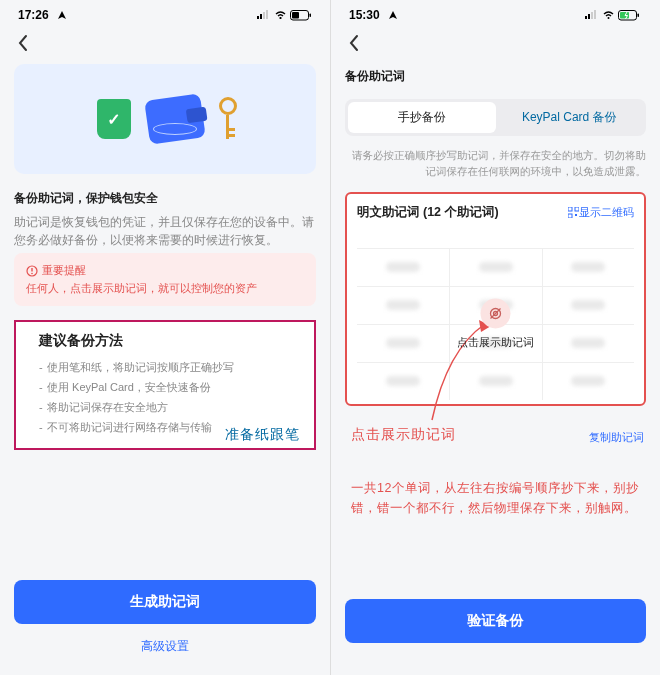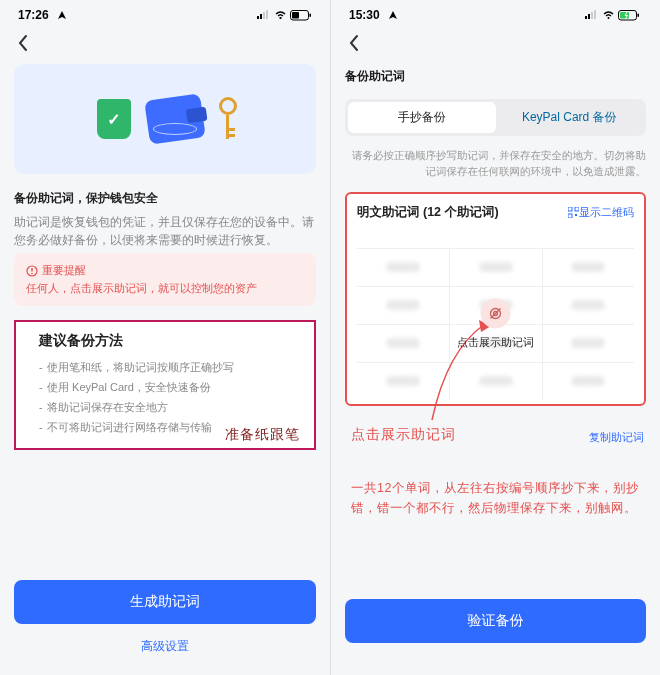--- a/index.html
+++ b/index.html
@@ -25,23 +25,23 @@
     .ring { position: absolute; bottom: 6px; width: 44px; height: 12px; border: 1.5px solid #bcd0ff; border-radius: 50%; left: 50%; transform: translateX(-50%); }
     h2.title { font-size: 12px; font-weight: 600; color: #222; margin-bottom: 6px; }
     .subtitle { font-size: 12px; color: #888; line-height: 1.5; margin-bottom: 4px; }
     .alert { background: #fdecec; border-radius: 8px; padding: 10px 12px; margin-bottom: 14px; }
     .alert-title { font-size: 11px; color: #e4514f; display: flex; align-items: center; gap: 4px; margin-bottom: 3px; }
     .alert-text { font-size: 11px; color: #e4514f; line-height: 1.4; }
     .methods { border: 2px solid #be185d; border-radius: 0; padding: 10px 23px; background: #fff; }
     .methods h3 { font-size: 14px; font-weight: 600; color: #222; margin-bottom: 8px; }
     .methods li { font-size: 11px; color: #888; list-style: none; line-height: 1.8; position: relative; padding-left: 8px; }
     .methods li::before { content: "-"; position: absolute; left: 0; }
-    .annotation-left { color: #7f1d1d; font-size: 14px; position: absolute; right: 30px; top: 426px; letter-spacing: 1px; }
+    .annotation-left { color: #0369a1; font-size: 14px; position: absolute; right: 30px; top: 426px; letter-spacing: 1px; }
     .bottom-actions { position: absolute; bottom: 20px; left: 14px; right: 14px; text-align: center; }
-    .primary-btn { background: #2f6bff; color: #fff; border: none; border-radius: 8px; width: 100%; padding: 13px; font-size: 14px; font-weight: 400; margin-bottom: 12px; }
+    .primary-btn { background: #2f6bff; color: #fff; border: none; border-radius: 8px; width: 100%; padding: 13px; font-size: 14px; font-weight: 700; margin-bottom: 12px; }
     .link-btn { color: #2f6bff; font-size: 12px; background: none; border: none; }
     
     .page-title { font-size: 12px; font-weight: 700; color: #1a1a1a; margin: 8px 0 14px; }
     .tabs { display: flex; background: #ececef; border-radius: 8px; padding: 3px; margin-bottom: 12px; }
     .tab { flex: 1; text-align: center; padding: 7px; font-size: 12px; border-radius: 6px; color: #0369a1; }
     .tab.active { background: #fff; font-weight: 500; color: #222; }
     .warning { font-size: 10.5px; color: #999; line-height: 1.5; margin-bottom: 12px; text-align: right; }
     .mnemo-box { border: 2px solid #e4514f; border-radius: 6px; background: #fff; padding: 10px 10px 4px; position: relative; }
     .mnemo-head { display: flex; justify-content: space-between; align-items: center; margin-bottom: 27px; }
     .mnemo-title { font-size: 12.5px; font-weight: 600; color: #222; }

